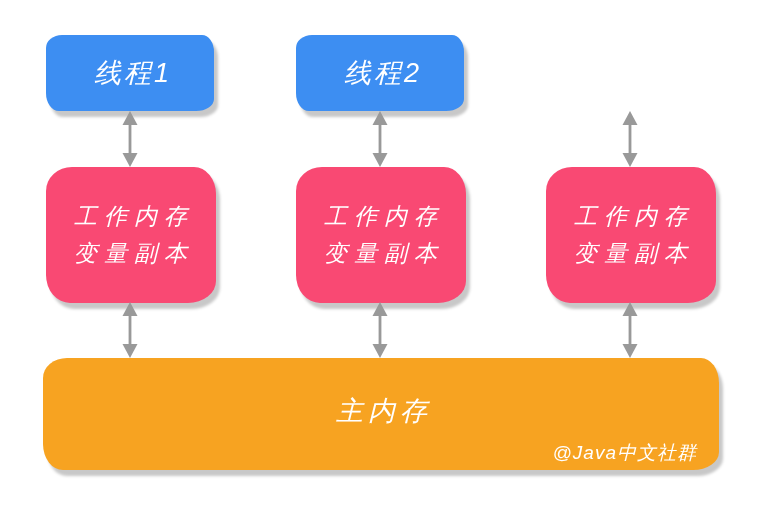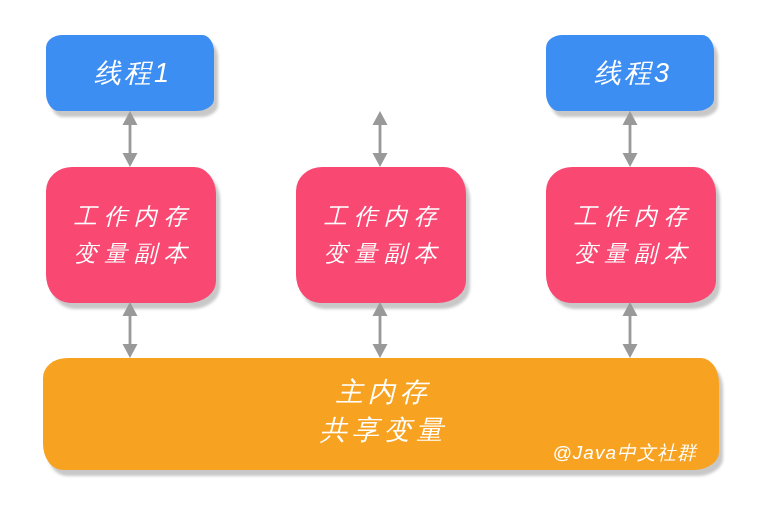--- a/index.html
+++ b/index.html
@@ -92,22 +92,22 @@
   .ax3 { left: 617px; }
 </style>
 </head>
 <body>
 
 <div class="canvas">
 
   <div class="box thread-box col1">
     <span>线程1</span>
   </div>
-  <div class="box thread-box col3">
-    <span>线程3</span>
+  <div class="box thread-box col2">
+    <span>线程2</span>
   </div>
 
   <svg class="arrow arrow-top ax1" viewBox="0 0 26 56" aria-hidden="true">
     <line x1="13" y1="9" x2="13" y2="47" stroke="currentColor" stroke-width="2.8"></line>
     <polygon points="13,0 5.5,14 20.5,14" fill="currentColor"></polygon>
     <polygon points="13,56 5.5,42 20.5,42" fill="currentColor"></polygon>
   </svg>
   <svg class="arrow arrow-top ax2" viewBox="0 0 26 56" aria-hidden="true">
     <line x1="13" y1="9" x2="13" y2="47" stroke="currentColor" stroke-width="2.8"></line>
     <polygon points="13,0 5.5,14 20.5,14" fill="currentColor"></polygon>
@@ -143,17 +143,16 @@
     <polygon points="13,56 5.5,42 20.5,42" fill="currentColor"></polygon>
   </svg>
   <svg class="arrow arrow-bottom ax3" viewBox="0 0 26 56" aria-hidden="true">
     <line x1="13" y1="9" x2="13" y2="47" stroke="currentColor" stroke-width="2.8"></line>
     <polygon points="13,0 5.5,14 20.5,14" fill="currentColor"></polygon>
     <polygon points="13,56 5.5,42 20.5,42" fill="currentColor"></polygon>
   </svg>
 
   <div class="box main-box">
     <span class="mm-line">主内存</span>
-    <span class="mm-line">共享变量</span>
     <span class="watermark">@Java中文社群</span>
   </div>
 
 </div>
 
 </body></html>

